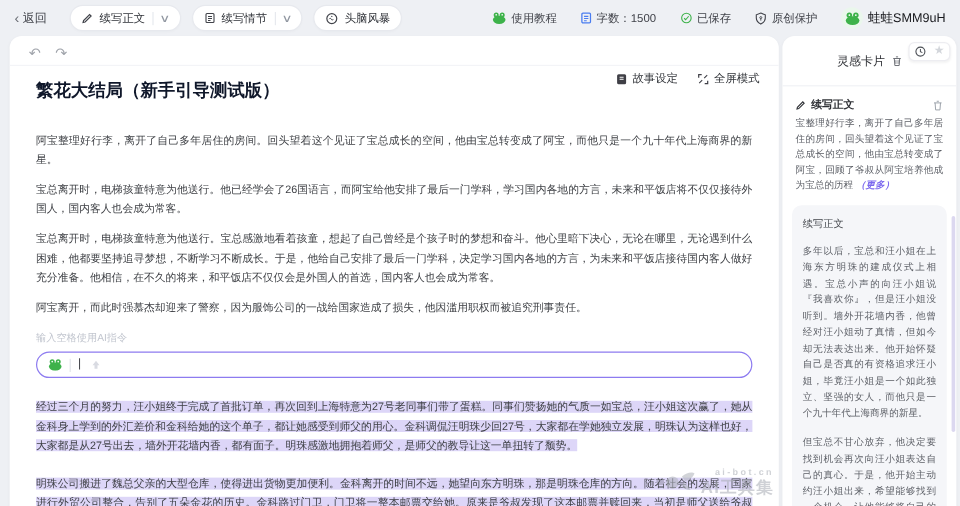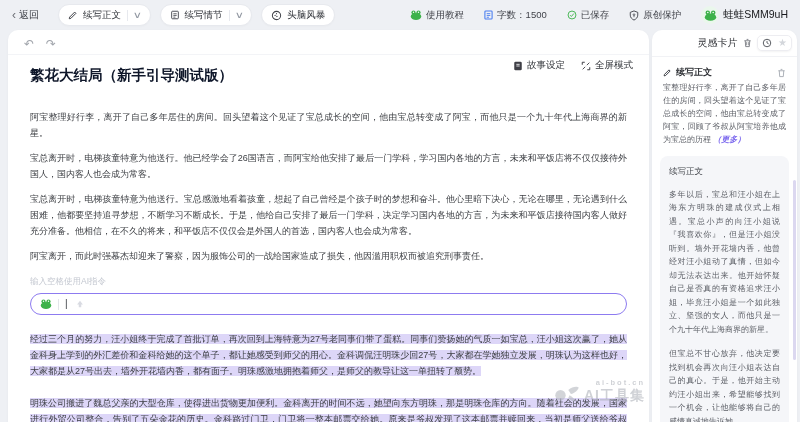--- a/index.html
+++ b/index.html
@@ -40,30 +40,30 @@
   .econtent { padding:0 22px; font-size:9px; color:#3e4045; line-height:16px; text-align:justify; }
   .econtent p { margin:0 0 9px; }
   .ai-hint { font-size:8.5px; color:#c2c6cf; margin:1px 0 4px; }
   .ai-input { height:22px; border:1px solid #8d7bf0; border-radius:12px; display:flex;
     align-items:center; padding:0 9px; gap:6px; margin:0 0 8px; background:#fff; }
   .ai-div { width:1px; height:11px; background:#e3e5ea; }
   .ai-cursor { color:#3a3c42; font-size:10px; margin-right:1px; }
   .ai-ph { color:#c4c7d0; font-size:9px; flex:1; }
   .hl-wrap p { margin:16px 0 8px; }
   .hl { background:#ddd6f8; }
-  .watermark { position:absolute; right:4px; bottom:17px; display:flex; align-items:center; gap:4px; opacity:.55; }
+  .watermark { position:absolute; right:4px; bottom:6px; display:flex; align-items:flex-start; gap:4px; opacity:.55; }
   .wm-txt { text-align:right; color:#a9adb5; }
   .wm-url { font-size:7.5px; letter-spacing:2px; font-weight:bold; }
   .wm-name { font-size:14px; font-weight:bold; letter-spacing:1px; }
 
   
   .sidebar { position:absolute; left:652px; right:3px; top:30px; bottom:0;
     background:#fff; border-radius:10px 10px 0 0; overflow:hidden;
     box-shadow:0 1px 3px rgba(0,0,0,.04); }
-  .sb-head { height:27px; display:flex; align-items:center; justify-content:center; gap:5px;
+  .sb-head { height:42px; display:flex; align-items:center; justify-content:center; gap:5px;
     border-bottom:1px solid #f1f2f5; font-size:10px; color:#2c2e33; position:relative; }
   .sb-tools { position:absolute; right:5px; top:5px; display:flex; align-items:center; gap:6px;
     background:#fff; border:1px solid #ededf1; border-radius:5px; padding:2px 4px;
     box-shadow:0 1px 2px rgba(0,0,0,.05); }
   .sb-star { color:#d3d6db; font-size:10px; line-height:1; }
   .card1 { padding:9px 11px 6px; }
   .c1-head { display:flex; align-items:center; gap:4px; font-size:9px; font-weight:bold; color:#2e3035; }
   .c1-trash { margin-left:auto; cursor:pointer; }
   .c1-body { font-size:8px; color:#5c5f66; line-height:13px; margin-top:2px; text-align:justify; }
   .more { color:#7b68ee; font-style:italic; font-weight:bold; font-size:8px; cursor:pointer; }

